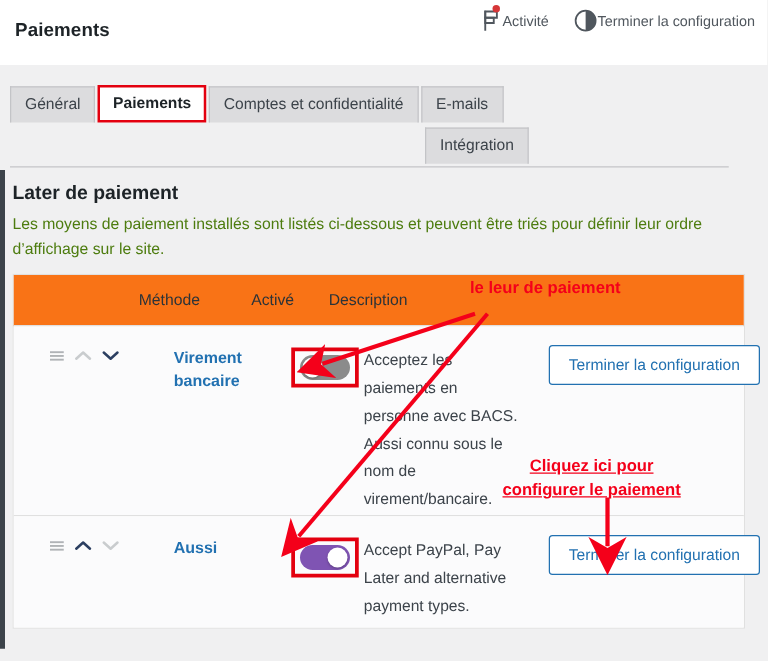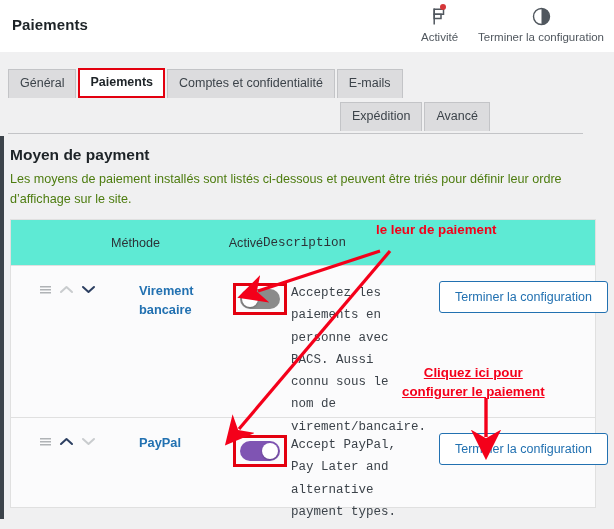--- a/index.html
+++ b/index.html
@@ -18,21 +18,21 @@
   .header{
     position:absolute;left:0;top:0;width:614px;height:52px;
     background:#ffffff;box-sizing:border-box;
   }
   .header-title{
     position:absolute;left:12px;top:16px;
     font-size:15px;color:#1d2327;font-weight:600;letter-spacing:.1px;
   }
   .header-actions{position:absolute;right:0;top:4px;display:flex;align-items:flex-start;}
   .hdr-item{
-    display:flex;flex-direction:column;align-items:center;
+    display:flex;flex-direction:row;align-items:center;
     padding:0 10px;cursor:pointer;
   }
   .hdr-ico{height:24px;display:flex;align-items:center;justify-content:center;position:relative;}
   .hdr-label{font-size:11.5px;color:#50575e;margin-top:3px;white-space:nowrap;}
   .badge-dot{
     position:absolute;right:2px;top:0px;width:6px;height:6px;border-radius:50%;
     background:#d63638;
   }
 
   
@@ -65,27 +65,27 @@
     position:absolute;left:10px;top:170px;width:590px;
     font-size:12.6px;color:#4d7c0f;line-height:1.55;
   }
 
   
   .card{
     position:absolute;left:10px;top:219px;width:586px;
     background:#ffffff;border:1px solid #e0e0e0;box-sizing:border-box;
   }
   .thead{
-    display:flex;align-items:center;height:46px;
-    background:#5eead4;border-bottom:1px solid #e0e0e0;box-sizing:border-box;
+    display:flex;align-items:center;height:41px;
+    background:#f97316;border-bottom:1px solid #e0e0e0;box-sizing:border-box;
   }
   .col-handle{width:100px;flex:0 0 100px;}
   .col-method{width:90px;flex:0 0 90px;}
-  .col-enabled{width:62px;flex:0 0 62px;text-align:right;}
-  .col-desc{width:124px;flex:0 0 124px;font-family:Liberation Mono, monospace;}
+  .col-enabled{width:62px;flex:0 0 62px;text-align:left;}
+  .col-desc{width:124px;flex:0 0 124px;}
   .col-action{flex:1 1 auto;}
   .th{font-size:12.6px;color:#2c3338;}
 
   .prow{
     display:flex;align-items:flex-start;
     border-bottom:1px solid #e0e0e0;box-sizing:border-box;
     background:#fbfbfc;
   }
   .prow.row-bacs{height:152px;padding-top:14px;}
   .prow.row-paypal{height:89px;padding-top:14px;border-bottom:none;}
@@ -180,27 +180,26 @@
 </div>
 
 <div class="tabs-wrap">
   <div class="tabs-row tabs-row-1">
     <div class="tab">Général</div>
     <div class="tab active">Paiements</div>
     <div class="tab">Comptes et confidentialité</div>
     <div class="tab">E-mails</div>
   </div>
   <div class="tabs-row tabs-row-2">
-    <div class="tab">Expédition</div>
-    <div class="tab">Avancé</div>
+    <div class="tab">Intégration</div>
   </div>
 </div>
 <div class="tabs-underline"></div>
 
-<div class="page-heading">Moyen de payment</div>
+<div class="page-heading">Later de paiement</div>
 <div class="page-desc">Les moyens de paiement installés sont listés ci-dessous et peuvent être triés pour définir leur ordre d’affichage sur le site.</div>
 
 <div class="card">
 
   <div class="thead">
     <div class="col-handle"></div>
     <div class="col-method th">Méthode</div>
     <div class="col-enabled th">Activé</div>
     <div class="col-desc th">Description</div>
     <div class="col-action"></div>
@@ -258,21 +257,21 @@
           <path d="M2 8 L7.5 3 L13 8" fill="none" stroke="#2c3f61" stroke-width="2" stroke-linecap="round" stroke-linejoin="round"></path>
         </svg>
       </span>
       <span class="h-ico">
         <svg width="15" height="11" viewBox="0 0 15 11">
           <path d="M2 3 L7.5 8 L13 3" fill="none" stroke="#c9ccce" stroke-width="2" stroke-linecap="round" stroke-linejoin="round"></path>
         </svg>
       </span>
     </div>
 
-    <div class="col-method method-name">PayPal</div>
+    <div class="col-method method-name">Aussi</div>
 
     <div class="col-enabled toggle-cell">
       <span class="hl-box">
         <span class="toggle on">
           <span class="knob"></span>
         </span>
       </span>
     </div>
 
     <div class="col-desc desc-text">Accept PayPal, Pay Later and alternative payment types.</div>

